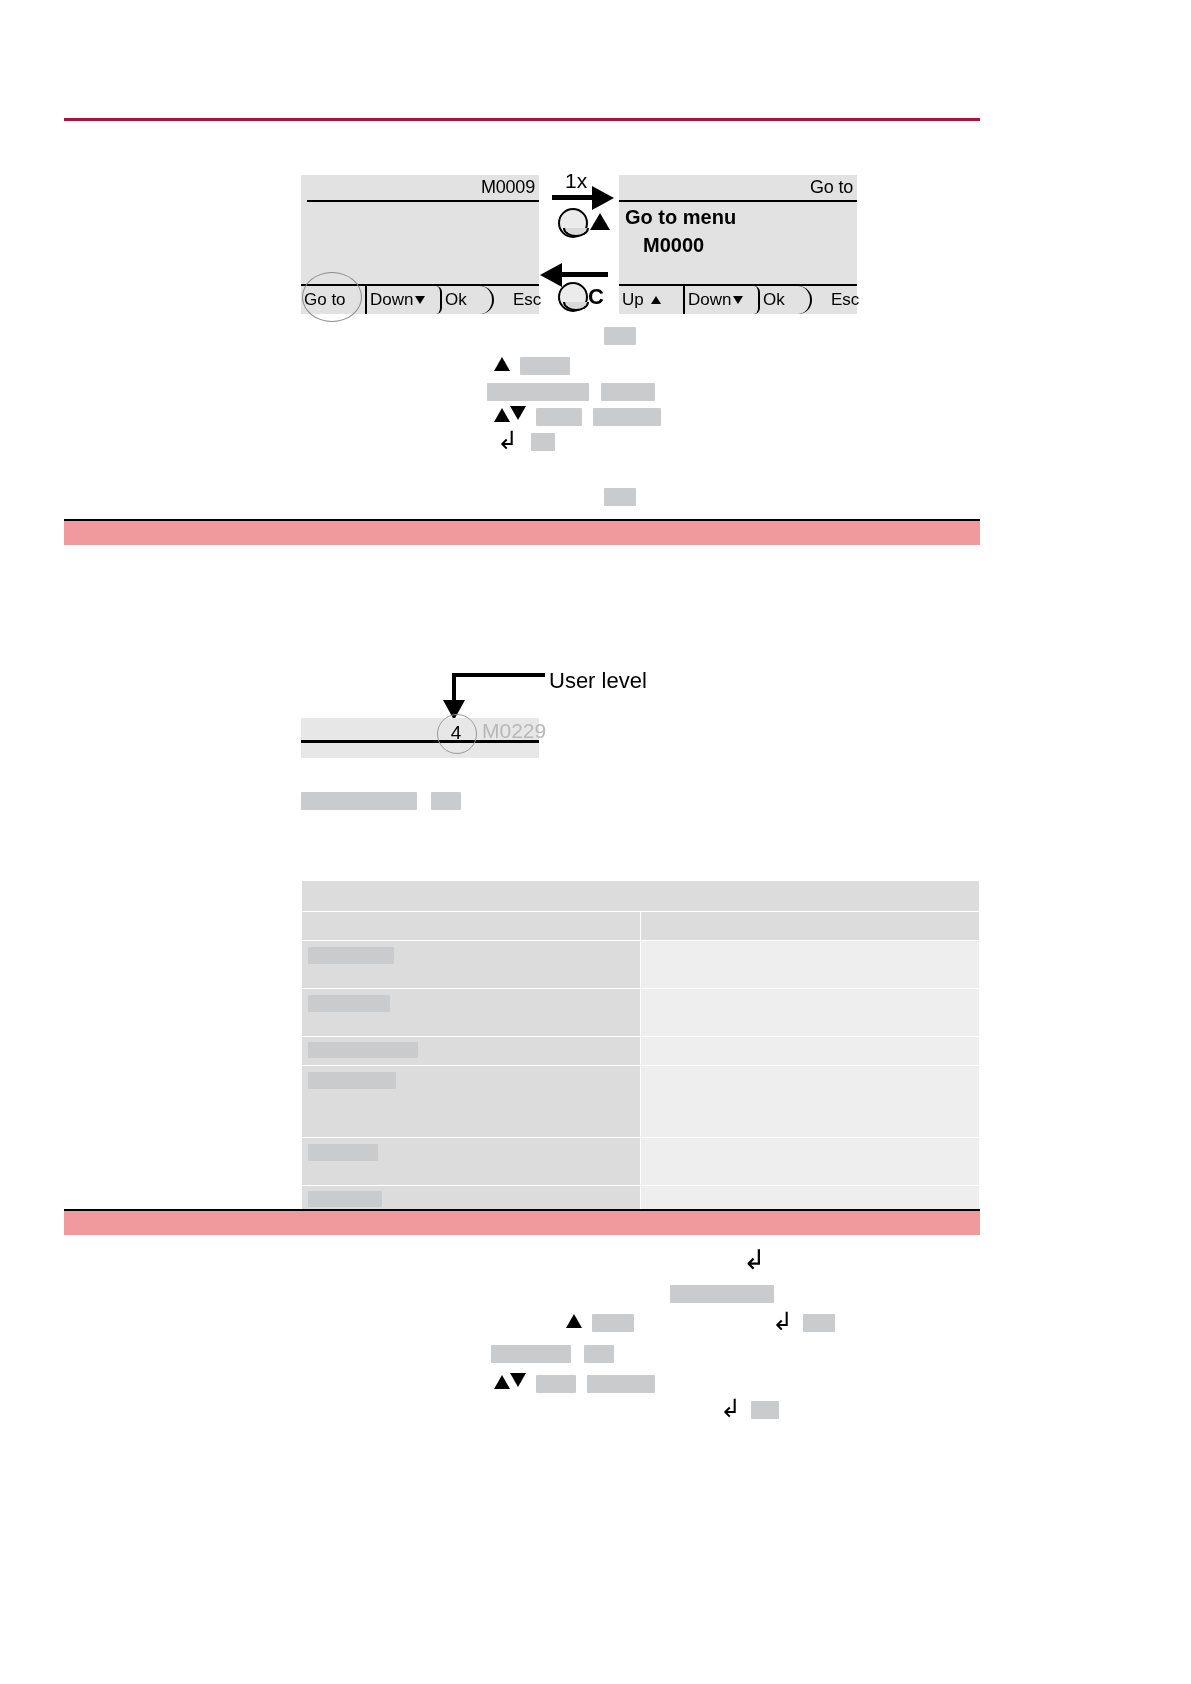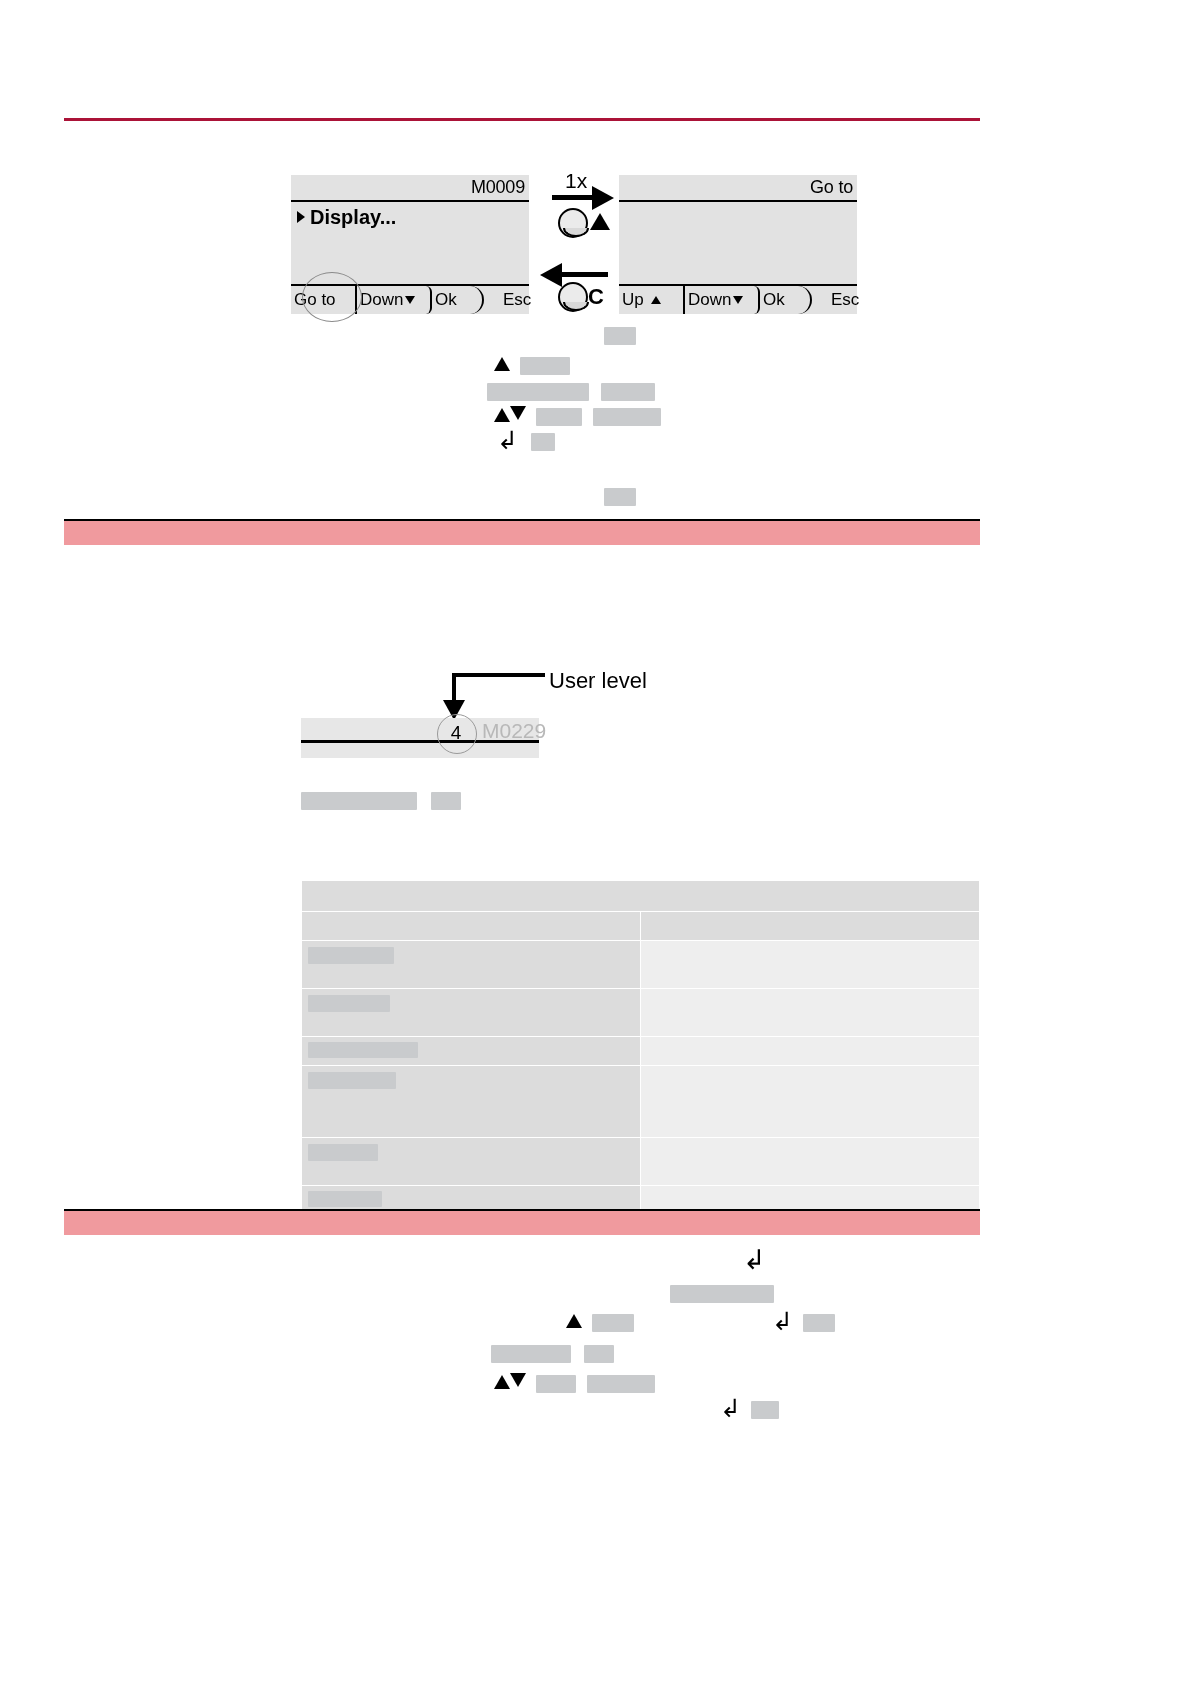--- a/index.html
+++ b/index.html
@@ -46,21 +46,21 @@
   }
   #pink-bar-1 { top: 519px; }
   #pink-bar-2 { top: 1209px; }
 
   
   .lcd {
     position: absolute;
     background: #e2e2e2;
     box-sizing: border-box;
   }
-  #lcd-left  { left: 291px; top: 175px; width: 238px; height: 139px; }
+  #lcd-left  { left: 301px; top: 175px; width: 238px; height: 139px; padding-left: 6px; }
   #lcd-right { left: 619px; top: 175px; width: 238px; height: 139px; }
 
   .lcd-topbar {
     position: relative;
     height: 27px;
     border-bottom: 2px solid #000;
     box-sizing: border-box;
   }
   .lcd-code {
     position: absolute;
@@ -335,25 +335,20 @@
 </style>
 </head>
 <body>
 
 <div class="top-rule"></div>
 
 <div class="lcd" id="lcd-left">
   <div class="lcd-topbar">
     <span class="lcd-code">M0009</span>
   </div>
-  <div class="lcd-body">
-    <div class="lcd-line1">
-      <span class="caret"></span><span>Display...</span>
-    </div>
-  </div>
   <div class="lcd-softkeys">
     <div class="softkey sk-w-goto">
       <span>Go to</span>
     </div>
     <div class="softkey sk-w-down">
       <span>Down</span>
         <span class="tri-down"></span>
     </div>
     <div class="softkey sk-w-ok">
       <span>Ok</span>
@@ -372,20 +367,26 @@
 <div class="knob-tri-up"></div>
 <div class="arrow-left-line"></div>
 <div class="arrow-left-head"></div>
 <div class="knob" id="knob-c"></div>
 <div class="knob-c-label">C</div>
 
 <div class="lcd" id="lcd-right">
   <div class="lcd-topbar">
     <span class="lcd-code">Go to</span>
   </div>
+  <div class="lcd-body">
+    <div class="lcd-line1">
+      <span>Go to menu</span>
+    </div>
+    <div class="lcd-line2">M0000</div>
+  </div>
   <div class="lcd-softkeys">
     <div class="softkey sk-w-up">
       <span>Up</span>
         <span class="tri-up"></span>
     </div>
     <div class="softkey sk-w-down">
       <span>Down</span>
         <span class="tri-down"></span>
     </div>
     <div class="softkey sk-w-ok">

